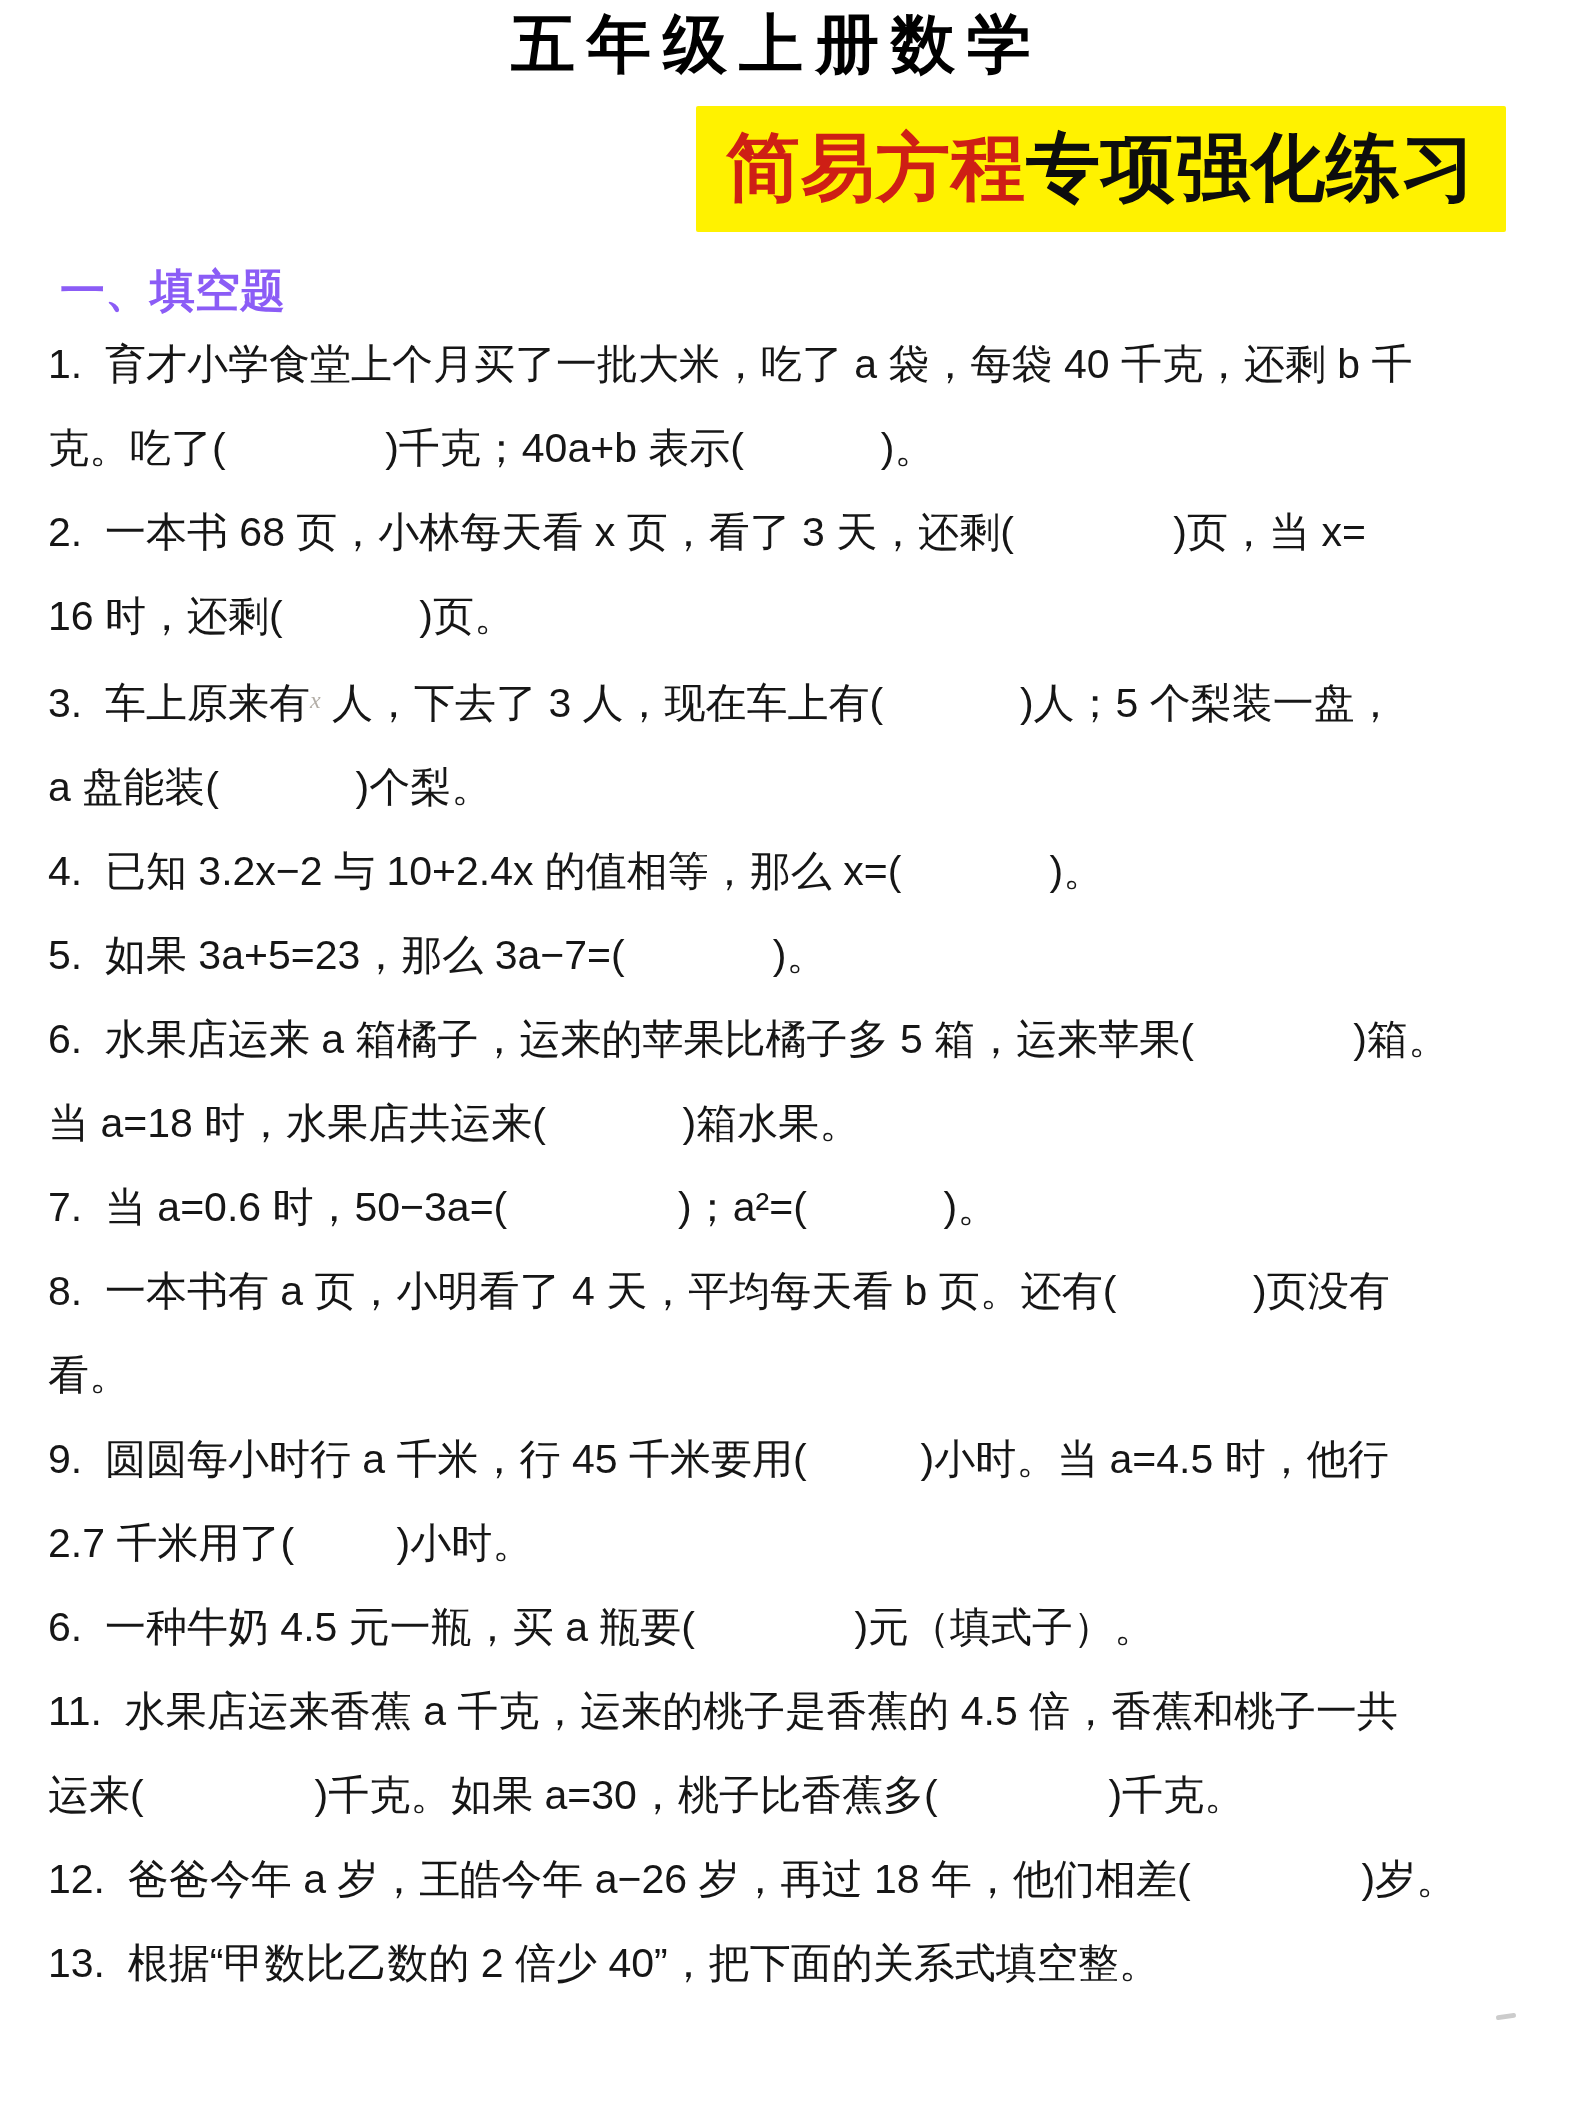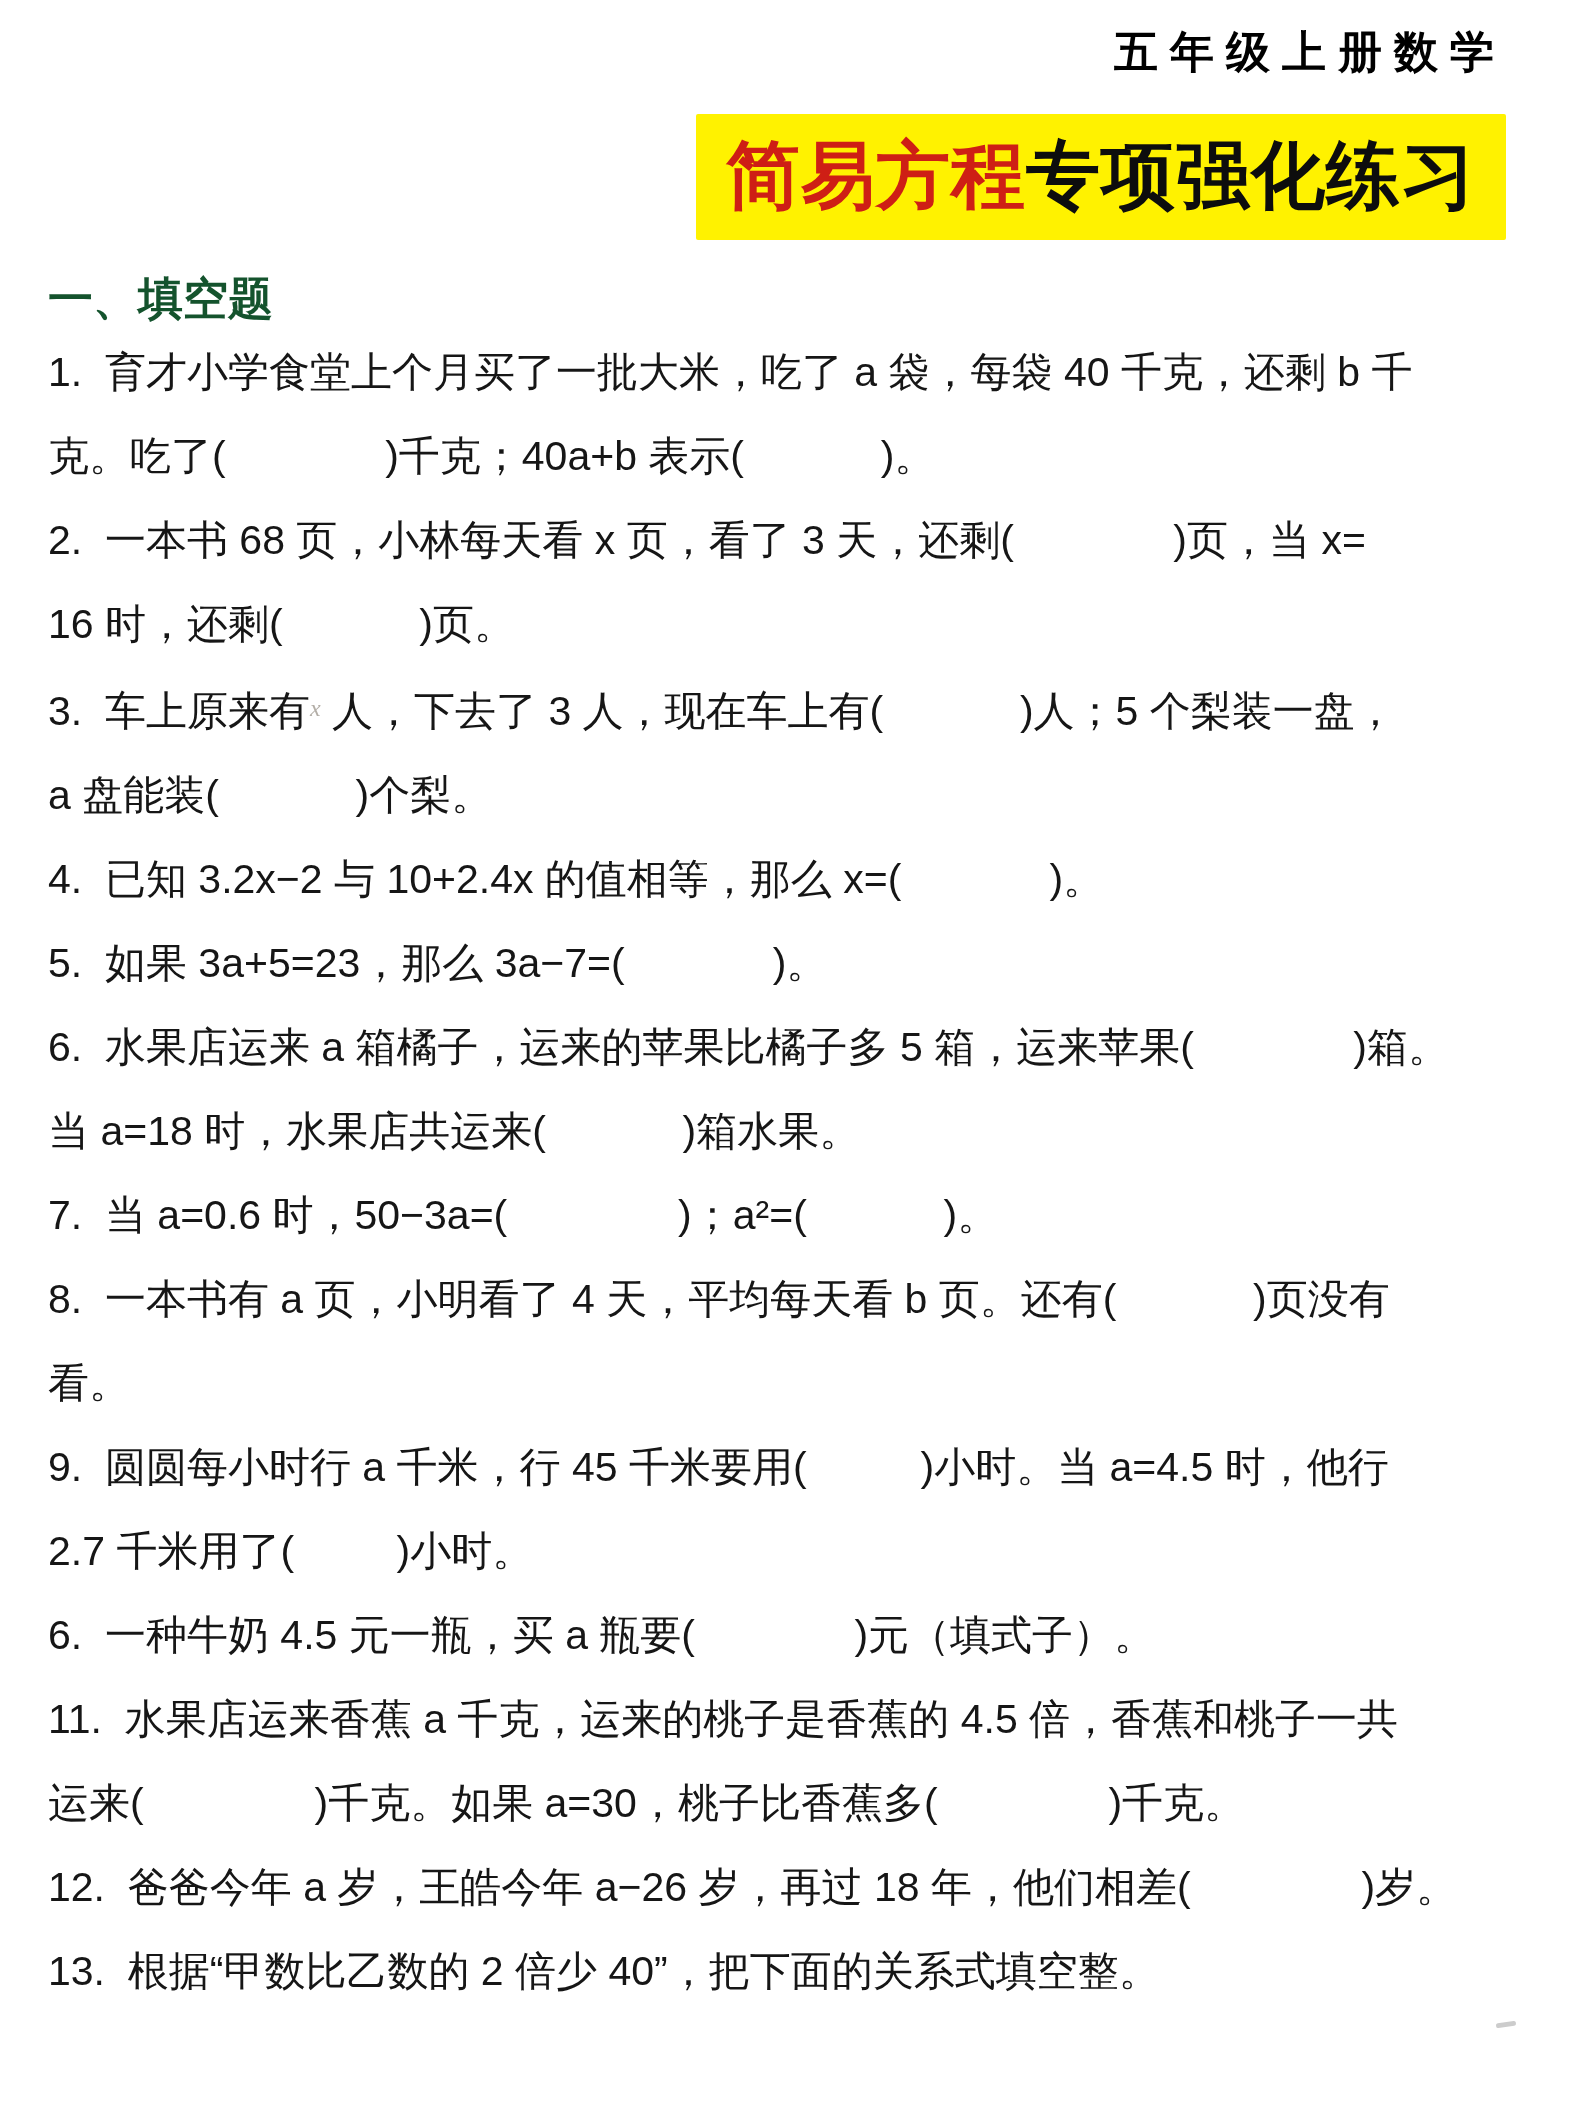--- a/index.html
+++ b/index.html
@@ -16,23 +16,23 @@
     position: relative;
   }
   .page {
     width: 100%;
     height: 100%;
     box-sizing: border-box;
     padding: 0 66px 0 48px;
     position: relative;
   }
   .page-title {
-    margin: 14px 0 0 0;
-    text-align: right;
-    font-size: 44px;
+    margin: 6px 0 0 0;
+    text-align: center;
+    font-size: 64px;
     font-weight: bold;
     letter-spacing: 12px;
     color: #000000;
     line-height: 76px;
     white-space: pre-wrap;
   }
   .banner-wrap {
     text-align: right;
     margin-top: 24px;
   }
@@ -49,24 +49,24 @@
     letter-spacing: 1px;
     white-space: pre-wrap;
   }
   .banner .red {
     color: #CE1F15;
   }
   .banner .black {
     color: #0d0d0d;
   }
   .section-heading {
-    margin: 34px 0 0 0;
+    margin: 34px 0 0 12px;
     font-size: 45px;
     font-weight: bold;
-    color: #14532d;
+    color: #8b5cf6;
     line-height: 50px;
     white-space: pre-wrap;
   }
   .questions {
     margin-top: 6px;
   }
   .line {
     font-size: 41px;
     line-height: 84px;
     color: #161616;

